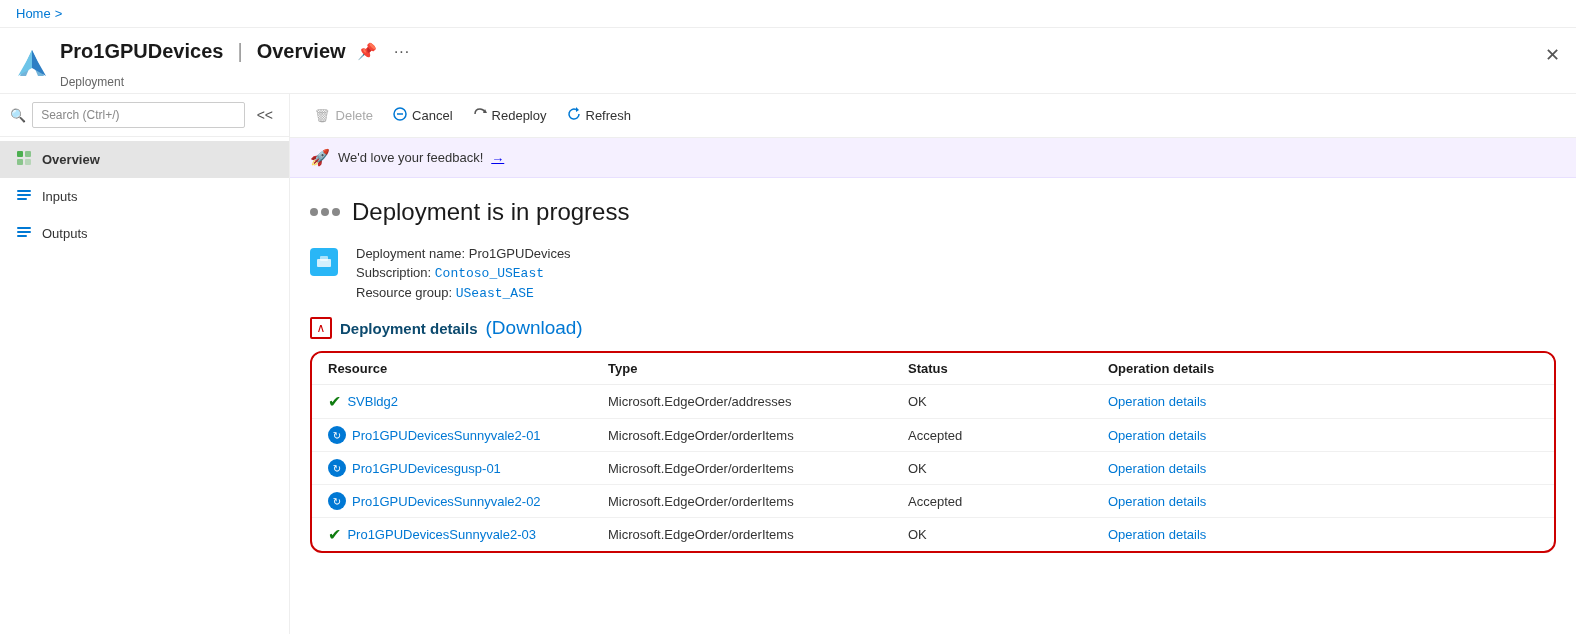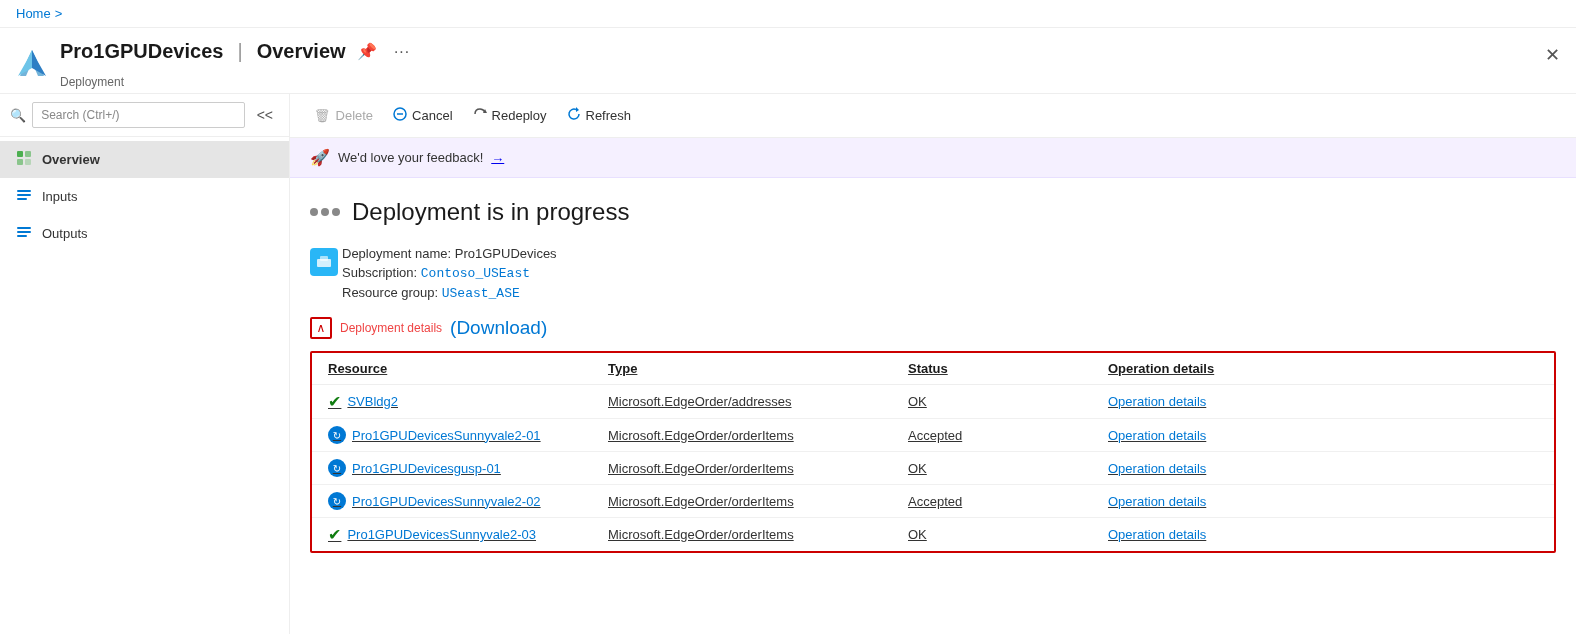--- a/index.html
+++ b/index.html
@@ -58,25 +58,25 @@
     .info-row span.label { color: #333; }
     .info-row a { color: #0078d4; text-decoration: none; font-family: Liberation Mono, monospace; }
 
     
     .deployment-details { padding: 0 20px; }
     .details-header { display: flex; align-items: center; gap: 8px; margin-bottom: 12px; }
     .collapse-details-btn {
       width: 22px; height: 22px; border: 2px solid #c00; background: #fff; cursor: pointer;
       display: flex; align-items: center; justify-content: center; font-size: 12px; color: #c00; border-radius: 2px;
     }
-    .details-title { font-size: 12px; font-weight: 400; color: #ef4444; }
+    .details-title { font-size: 15px; font-weight: 700; color: #0c4a6e; }
     .details-download { color: #0078d4; text-decoration: none; font-size: 19px; }
 
     
-    .table-wrapper { border: 2px solid #c00; border-radius: 2px; overflow: hidden; margin-bottom: 32px; text-decoration: underline; }
+    .table-wrapper { border: 2px solid #c00; border-radius: 12px; overflow: hidden; margin-bottom: 32px; }
     table { width: 100%; border-collapse: collapse; }
     thead tr { border-bottom: 1px solid #eee; }
     thead th { text-align: left; padding: 8px 16px; font-size: 13px; font-weight: 600; color: #1a1a1a; background: #fff; }
     tbody tr { border-bottom: 1px solid #f0f0f0; }
     tbody tr:last-child { border-bottom: none; }
     tbody td { padding: 7px 16px; font-size: 13px; vertical-align: middle; }
     .resource-link { color: #0078d4; text-decoration: none; }
     .op-details-link { color: #0078d4; text-decoration: none; }
 
     
@@ -211,21 +211,21 @@
         <div class="status-dots">
           <div class="status-dot" style="background:#888"></div>
           <div class="status-dot" style="background:#888"></div>
           <div class="status-dot" style="background:#888"></div>
         </div>
         <span>Deployment is in progress</span>
       </div>
     </div>
 
     <div class="deployment-info">
-      <div style="display:flex;align-items:flex-start;gap:4px;">
+      <div style="display:flex;align-items:flex-start;gap:18px;">
         <div style="width:28px;height:28px;background:#29b6f6;border-radius:4px;display:flex;align-items:center;justify-content:center;flex-shrink:0;margin-top:2px;">
           <svg width="18" height="18" viewBox="0 0 18 18">
               <rect x="2" y="6" width="14" height="8" rx="1" fill="white" opacity="0.8"></rect>
               <rect x="5" y="3" width="8" height="5" rx="1" fill="white" opacity="0.6"></rect>
             </svg>
         </div>
         <div class="info-block">
           <div class="info-row">
             <span class="label">Deployment name:</span>
             <span>Pro1GPUDevices</span>

